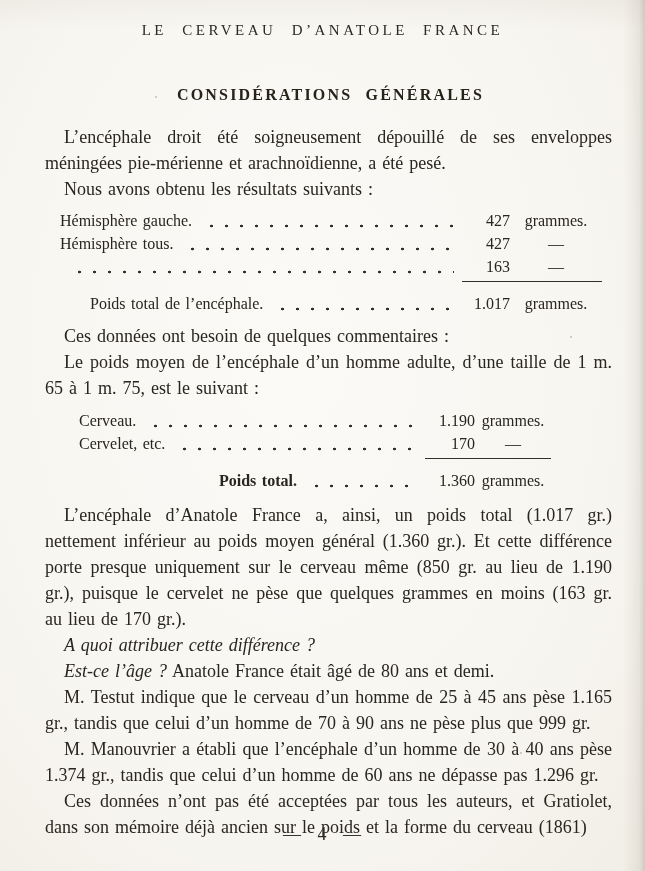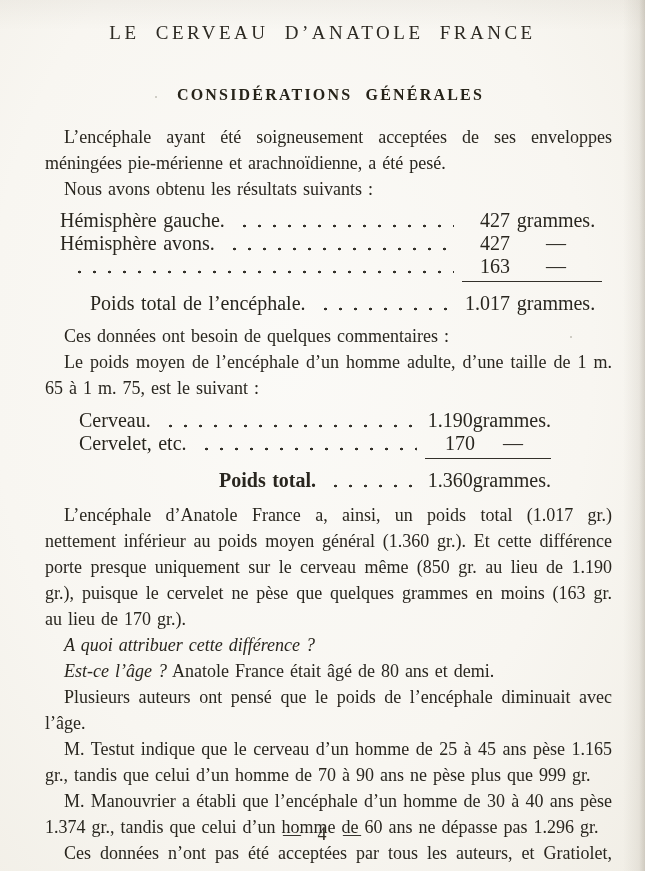--- a/index.html
+++ b/index.html
@@ -11,41 +11,41 @@
       linear-gradient(to left, rgba(120,110,92,0.28) 0px, rgba(120,110,92,0.10) 6px, rgba(120,110,92,0.0) 22px),
       linear-gradient(to bottom, rgba(140,130,112,0.07) 0px, rgba(140,130,112,0.0) 30px),
       radial-gradient(ellipse at 45% 40%, #fbfaf7 0%, #f8f6f1 60%, #f1eee6 100%);
     color:#29261f;
     font-family:"Liberation Serif","DejaVu Serif",serif;
     overflow:hidden;
   }
   .running-head{
     position:absolute;top:22px;left:0;width:100%;
     text-align:center;
-    font-size:19px;letter-spacing:3.5px;word-spacing:8px;
+    font-size:15px;letter-spacing:3.5px;word-spacing:8px;
     color:#2d2a23;
   }
   .section-title{
     position:absolute;top:86px;left:8px;width:100%;
     text-align:center;
     font-weight:bold;
     font-size:16px;letter-spacing:2.2px;word-spacing:7px;
     color:#262319;
   }
   .body-block{
     position:absolute;top:124px;left:45px;width:567px;
     font-size:18px;line-height:26px;
     text-align:justify;
     word-spacing:1.5px;
   }
   p{margin:0;}
   .indent{text-indent:19px;}
   .ital{font-style:italic;}
   
-  .ltable{font-size:20px;line-height:23px;margin:7px 0 8px 0;}
+  .ltable{font-size:16px;line-height:23px;margin:7px 0 8px 0;}
   .ltable.t1{padding-left:15px;padding-right:10px;}
   .ltable.t2{margin:8px 0 10px 34px;width:472px;}
   .lrow{display:flex;align-items:baseline;}
   .llabel{white-space:nowrap;}
   .ldots{
     flex:1;height:6px;align-self:flex-end;
     margin:0 8px 4px 10px;
     background-image:radial-gradient(circle,#34312a 1.25px,rgba(0,0,0,0) 1.6px);
     background-size:15px 6px;
     background-repeat:repeat-x;
@@ -74,34 +74,34 @@
 <body>
 
 <div class="page">
 
   <div class="running-head">LE CERVEAU D’ANATOLE FRANCE</div>
 
   <div class="section-title">CONSIDÉRATIONS GÉNÉRALES</div>
 
   <div class="body-block">
 
-    <p class="indent">L’encéphale ayant été soigneusement acceptées de ses enveloppes méningées pie-mérienne et arachnoïdienne, a été pesé.</p>
+    <p class="indent">L’encéphale droit été soigneusement dépouillé de ses enveloppes méningées pie-mérienne et arachnoïdienne, a été pesé.</p>
     <p class="indent">Nous avons obtenu les résultats suivants :</p>
 
     <div class="ltable t1">
       <div class="lrow">
         <span class="llabel">Hémisphère gauche.</span>
         <span class="ldots"></span>
         <span class="lnum">
           <span class="lval">427</span>
           <span class="lunit">grammes.</span>
         </span>
       </div>
       <div class="lrow">
-        <span class="llabel">Hémisphère avons.</span>
+        <span class="llabel">Hémisphère tous.</span>
         <span class="ldots"></span>
         <span class="lnum">
           <span class="lval">427</span>
           <span class="lunit">—</span>
         </span>
       </div>
       <div class="lrow">
         <span class="ldots"></span>
         <span class="lnum">
           <span class="lval">163</span>
@@ -144,21 +144,20 @@
         <span class="lnum">
           <span class="lval">1.360</span>
           <span class="lunit">grammes.</span>
         </span>
       </div>
     </div>
 
     <p class="indent">L’encéphale d’Anatole France a, ainsi, un poids total (1.017 gr.) nettement inférieur au poids moyen général (1.360 gr.). Et cette différence porte presque uniquement sur le cerveau même (850 gr. au lieu de 1.190 gr.), puisque le cervelet ne pèse que quelques grammes en moins (163 gr. au lieu de 170 gr.).</p>
     <p class="indent ital">A quoi attribuer cette différence ?</p>
     <p class="indent"><span class="ital">Est-ce l’âge ?</span><span> Anatole France était âgé de 80 ans et demi.</span></p>
-    <p class="indent">Plusieurs auteurs ont pensé que le poids de l’encéphale diminuait avec l’âge.</p>
     <p class="indent">M. Testut indique que le cerveau d’un homme de 25 à 45 ans pèse 1.165 gr., tandis que celui d’un homme de 70 à 90 ans ne pèse plus que 999 gr.</p>
     <p class="indent">M. Manouvrier a établi que l’encéphale d’un homme de 30 à 40 ans pèse 1.374 gr., tandis que celui d’un homme de 60 ans ne dépasse pas 1.296 gr.</p>
     <p class="indent">Ces données n’ont pas été acceptées par tous les auteurs, et Gratiolet, dans son mémoire déjà ancien sur le poids et la forme du cerveau (1861)</p>
 
   </div>
 
   <div class="page-number">— 4 —</div>
 
   <span class="speck" style="left:155px;top:96px;width:2px;height:2px;"></span>
   <span class="speck" style="left:570px;top:336px;width:2px;height:2px;"></span>

